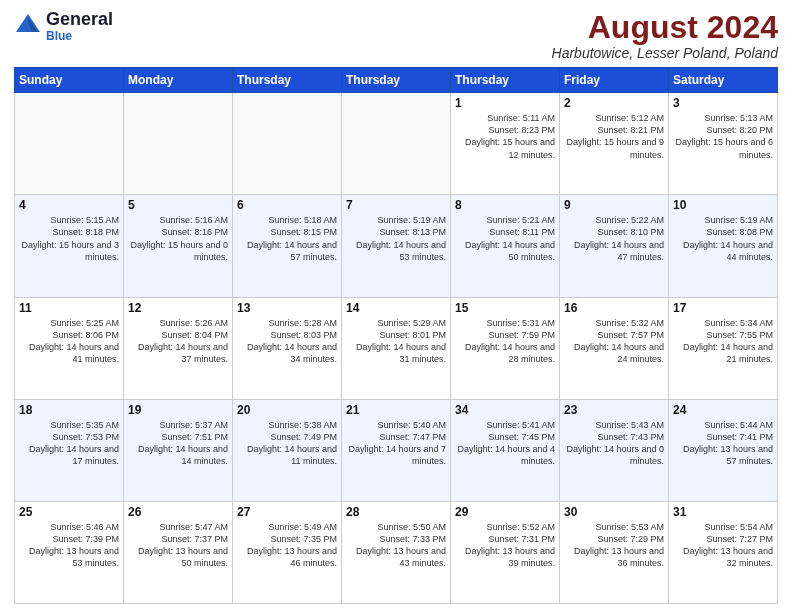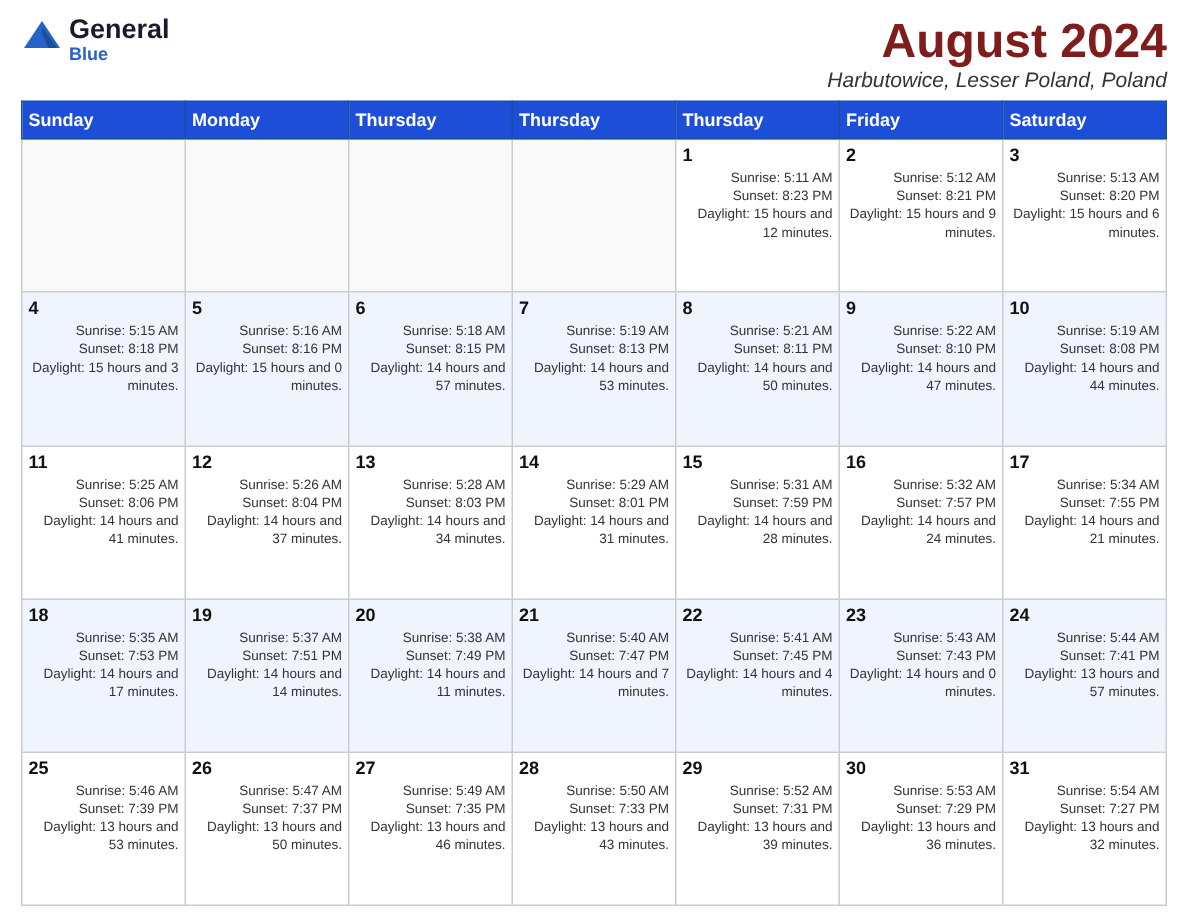--- a/index.html
+++ b/index.html
@@ -283,21 +283,21 @@
 Sunset: 7:49 PM
 Daylight: 14 hours and 11 minutes.</div>
           </td>
           <td>
             <span class="day-num">21</span>
             <div class="day-info">Sunrise: 5:40 AM
 Sunset: 7:47 PM
 Daylight: 14 hours and 7 minutes.</div>
           </td>
           <td>
-            <span class="day-num">22</span>
+            <span class="day-num">34</span>
             <div class="day-info">Sunrise: 5:41 AM
 Sunset: 7:45 PM
 Daylight: 14 hours and 4 minutes.</div>
           </td>
           <td>
             <span class="day-num">23</span>
             <div class="day-info">Sunrise: 5:43 AM
 Sunset: 7:43 PM
 Daylight: 14 hours and 0 minutes.</div>
           </td>

